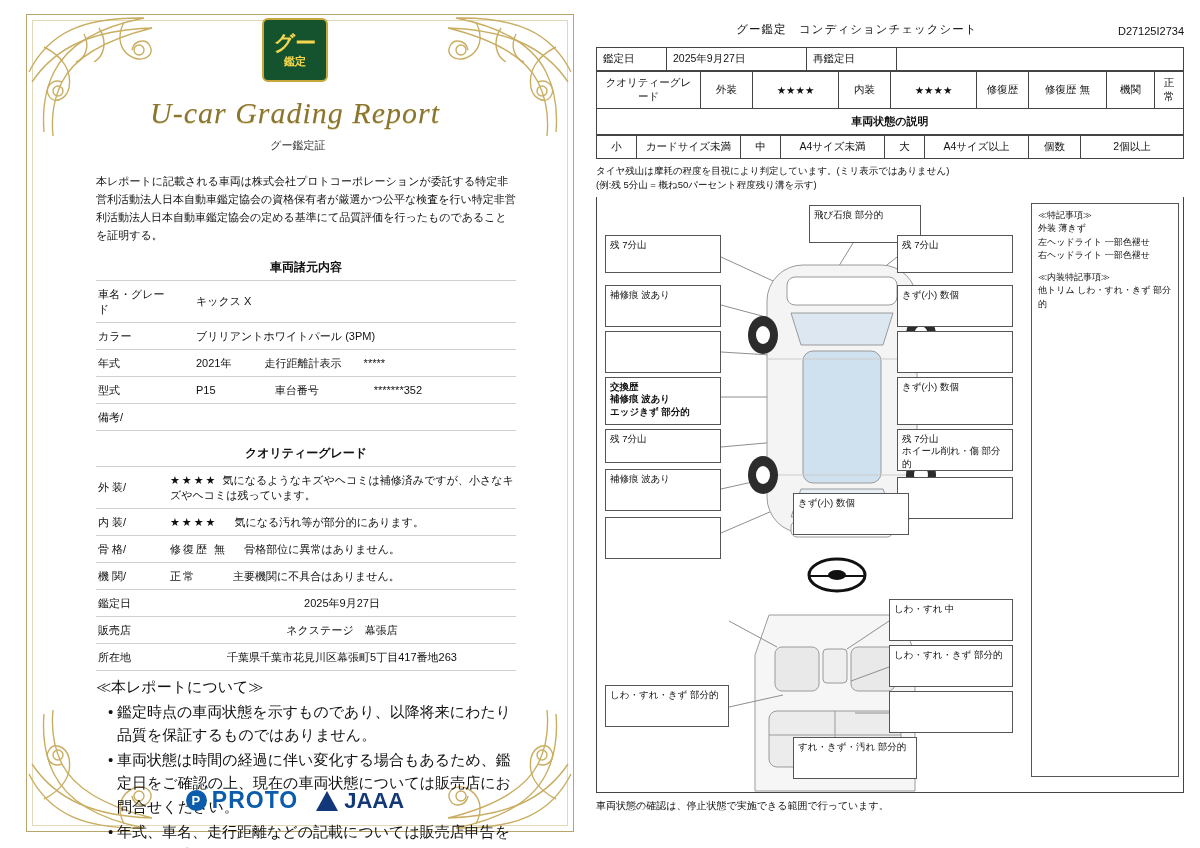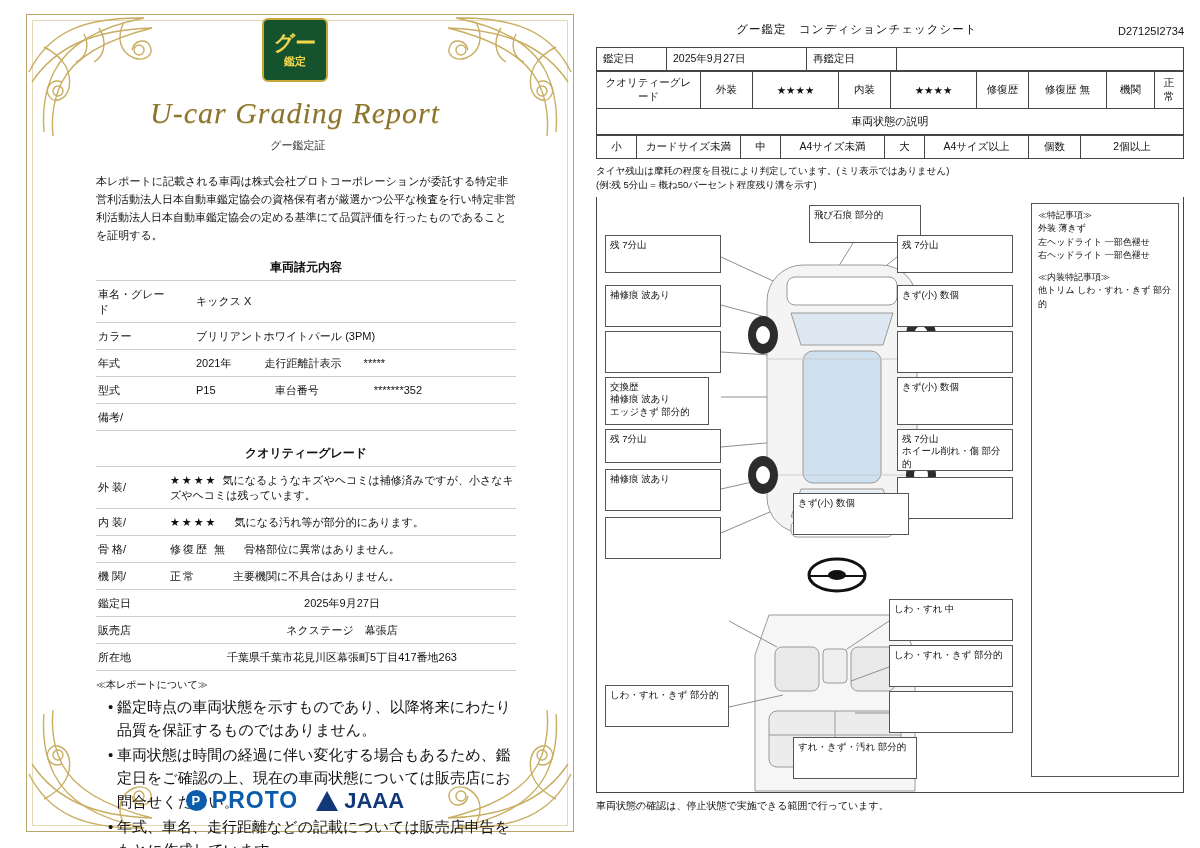--- a/index.html
+++ b/index.html
@@ -88,21 +88,21 @@
   table.spec td {
     border-bottom:1px solid #cfcfcf;
     padding:6px 2px 5px;
     vertical-align:middle;
   }
   td.lbl { width:72px; color:#111; }
   .val { padding-left:26px; }
   .stars { color:#111; letter-spacing:2px; font-size:11px; }
   .mid-lbl { display:inline-block; width:96px; }
 
-  .note-head { font-size:10px; margin:7px 0 3px; }
+  .note-head { font-size:15px; margin:7px 0 3px; }
   ul.notes { margin:0; padding-left:12px; font-size:15px; line-height:1.55; }
   ul.notes li { margin-bottom:2px; list-style:none; position:relative; padding-left:9px;}
   ul.notes li:before { content:"\2022"; position:absolute; left:0; }
 
   .brands {
     position:absolute; left:0; right:0; bottom:34px;
     display:flex; align-items:center; justify-content:center; gap:18px;
   }
   .proto { display:flex; align-items:center; gap:5px; color:#0b5cab; font-weight:bold; font-size:23px; letter-spacing:1px;}
   .proto .dot {
@@ -131,21 +131,21 @@
   .tbl td { border:1px solid #444; padding:4px 6px; height:22px; }
 
   .row1 td.k { width:70px; }
   .row1 td.v { width:140px; }
 
   .grade-row td { text-align:center; }
   .grade-row td.k { width:104px; }
 
   .expl-title {
     border:1px solid #444; border-top:none;
-    text-align:center; font-size:11px; padding:5px 0;
+    text-align:center; font-size:11px; padding:5px 0;font-weight:bold;
   }
   .size-tbl { border-collapse:collapse; font-size:10.5px; margin-top:0; }
   .size-tbl td { border:1px solid #444; padding:4px 6px; text-align:center; }
 
   .tire-note { font-size:9.5px; line-height:1.5; margin:5px 0 4px; }
 
   .diagram-wrap {
     position:relative;
     border:1px solid #444;
     border-top:none;
@@ -467,21 +467,21 @@
         </g>
       </svg>
 
       <div class="dbox" style="left:212px; top:8px;  width:112px; height:38px;">飛び石痕 部分的</div>
       <div class="dbox" style="left:8px;   top:38px; width:116px; height:38px;">残 7分山</div>
       <div class="dbox" style="left:300px; top:38px; width:116px; height:38px;">残 7分山</div>
       <div class="dbox" style="left:8px;   top:88px; width:116px; height:42px;">補修痕 波あり</div>
       <div class="dbox" style="left:300px; top:88px; width:116px; height:42px;">きず(小) 数個</div>
       <div class="dbox" style="left:8px;   top:134px;width:116px; height:42px;"></div>
       <div class="dbox" style="left:300px; top:134px;width:116px; height:42px;"></div>
-      <div class="dbox" style="left:8px;   top:180px;width:104px; height:48px; white-space:pre-line;">交換歴
+      <div class="dbox" style="left:8px;   top:180px;width:116px; height:48px; white-space:pre-line;font-weight:bold;">交換歴
 補修痕 波あり
 エッジきず 部分的</div>
       <div class="dbox" style="left:300px; top:180px;width:116px; height:48px;">きず(小) 数個</div>
       <div class="dbox" style="left:8px;   top:232px;width:116px; height:34px;">残 7分山</div>
       <div class="dbox" style="left:300px; top:232px;width:116px; height:42px; white-space:pre-line;">残 7分山
 ホイール削れ・傷 部分的</div>
       <div class="dbox" style="left:8px;   top:272px;width:116px; height:42px;">補修痕 波あり</div>
       <div class="dbox" style="left:300px; top:280px;width:116px; height:42px;"></div>
       <div class="dbox" style="left:196px; top:296px;width:116px; height:42px;">きず(小) 数個</div>
       <div class="dbox" style="left:8px;   top:320px;width:116px; height:42px;"></div>

